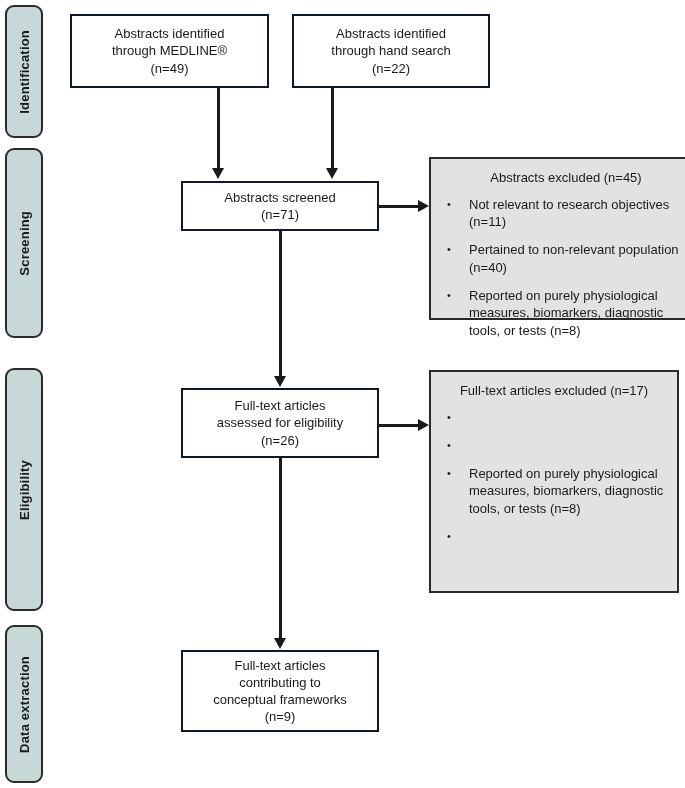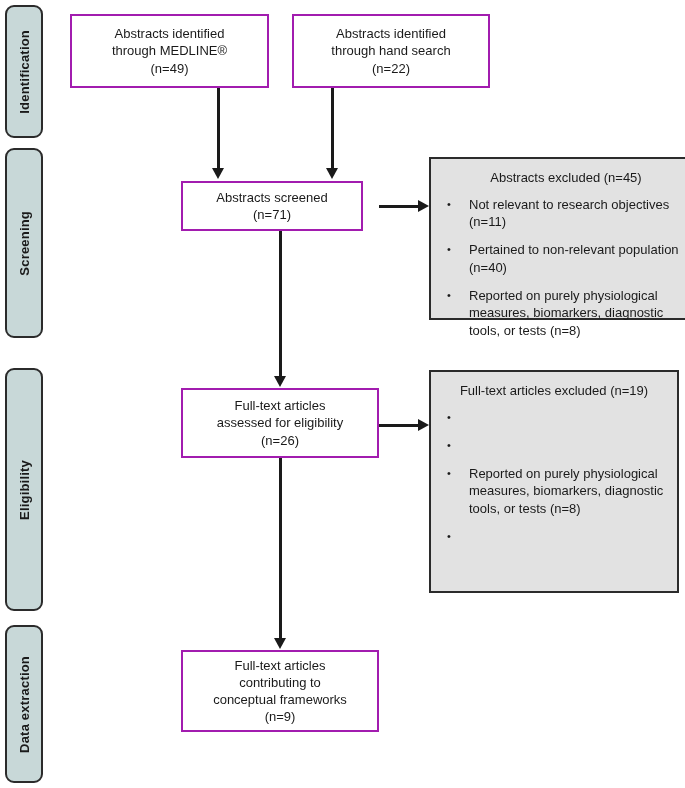--- a/index.html
+++ b/index.html
@@ -37,21 +37,21 @@
     font-weight: bold;
     letter-spacing: 0.2px;
     color: #1a1a1a;
     white-space: nowrap;
     line-height: 1;
   }
   
   .node {
     position: absolute;
     box-sizing: border-box;
-    border: 2px solid #a21caf;
+    border: 2px solid #0f172a;
     display: flex;
     align-items: center;
     justify-content: center;
     text-align: center;
     font-size: 13px;
     line-height: 1.32;
     padding: 4px 6px;
     color: #1a1a1a;
   }
   .node.white { background: #ffffff; }
@@ -141,21 +141,21 @@
 through hand search
 (n=22)</span>
   </div>
 
   <div class="conn v" style="left:217px; top:88px; height:82px;"></div>
   <div class="arrow-down" style="left:212px; top:168px;"></div>
 
   <div class="conn v" style="left:331px; top:88px; height:82px;"></div>
   <div class="arrow-down" style="left:326px; top:168px;"></div>
 
-  <div class="node white" style="left:181px; top:181px; width:182px; height:50px;">
+  <div class="node white" style="left:181px; top:181px; width:198px; height:50px;">
     <span class="node-text">Abstracts screened
 (n=71)</span>
   </div>
 
   <div class="conn h" style="left:379px; top:205px; width:42px;"></div>
   <div class="arrow-right" style="left:418px; top:200px;"></div>
 
   <div class="excl-panel" style="left:429px; top:157px; width:274px; height:163px;">
     <div class="excl-title">Abstracts excluded (n=45)</div>
     <ul class="excl-list">
@@ -180,21 +180,21 @@
   <div class="node white" style="left:181px; top:388px; width:198px; height:70px;">
     <span class="node-text">Full-text articles
 assessed for eligibility
 (n=26)</span>
   </div>
 
   <div class="conn h" style="left:379px; top:424px; width:42px;"></div>
   <div class="arrow-right" style="left:418px; top:419px;"></div>
 
   <div class="excl-panel" style="left:429px; top:370px; width:250px; height:223px;">
-    <div class="excl-title">Full-text articles excluded (n=19)</div>
+    <div class="excl-title">Full-text articles excluded (n=17)</div>
     <ul class="excl-list">
       <li class="excl-item">
         <span class="excl-bullet">•</span>
       </li>
       <li class="excl-item">
         <span class="excl-bullet">•</span>
       </li>
       <li class="excl-item">
         <span class="excl-bullet">•</span>
         <span class="excl-text">Reported on purely physiological measures, biomarkers, diagnostic tools, or tests (n=8)</span>

